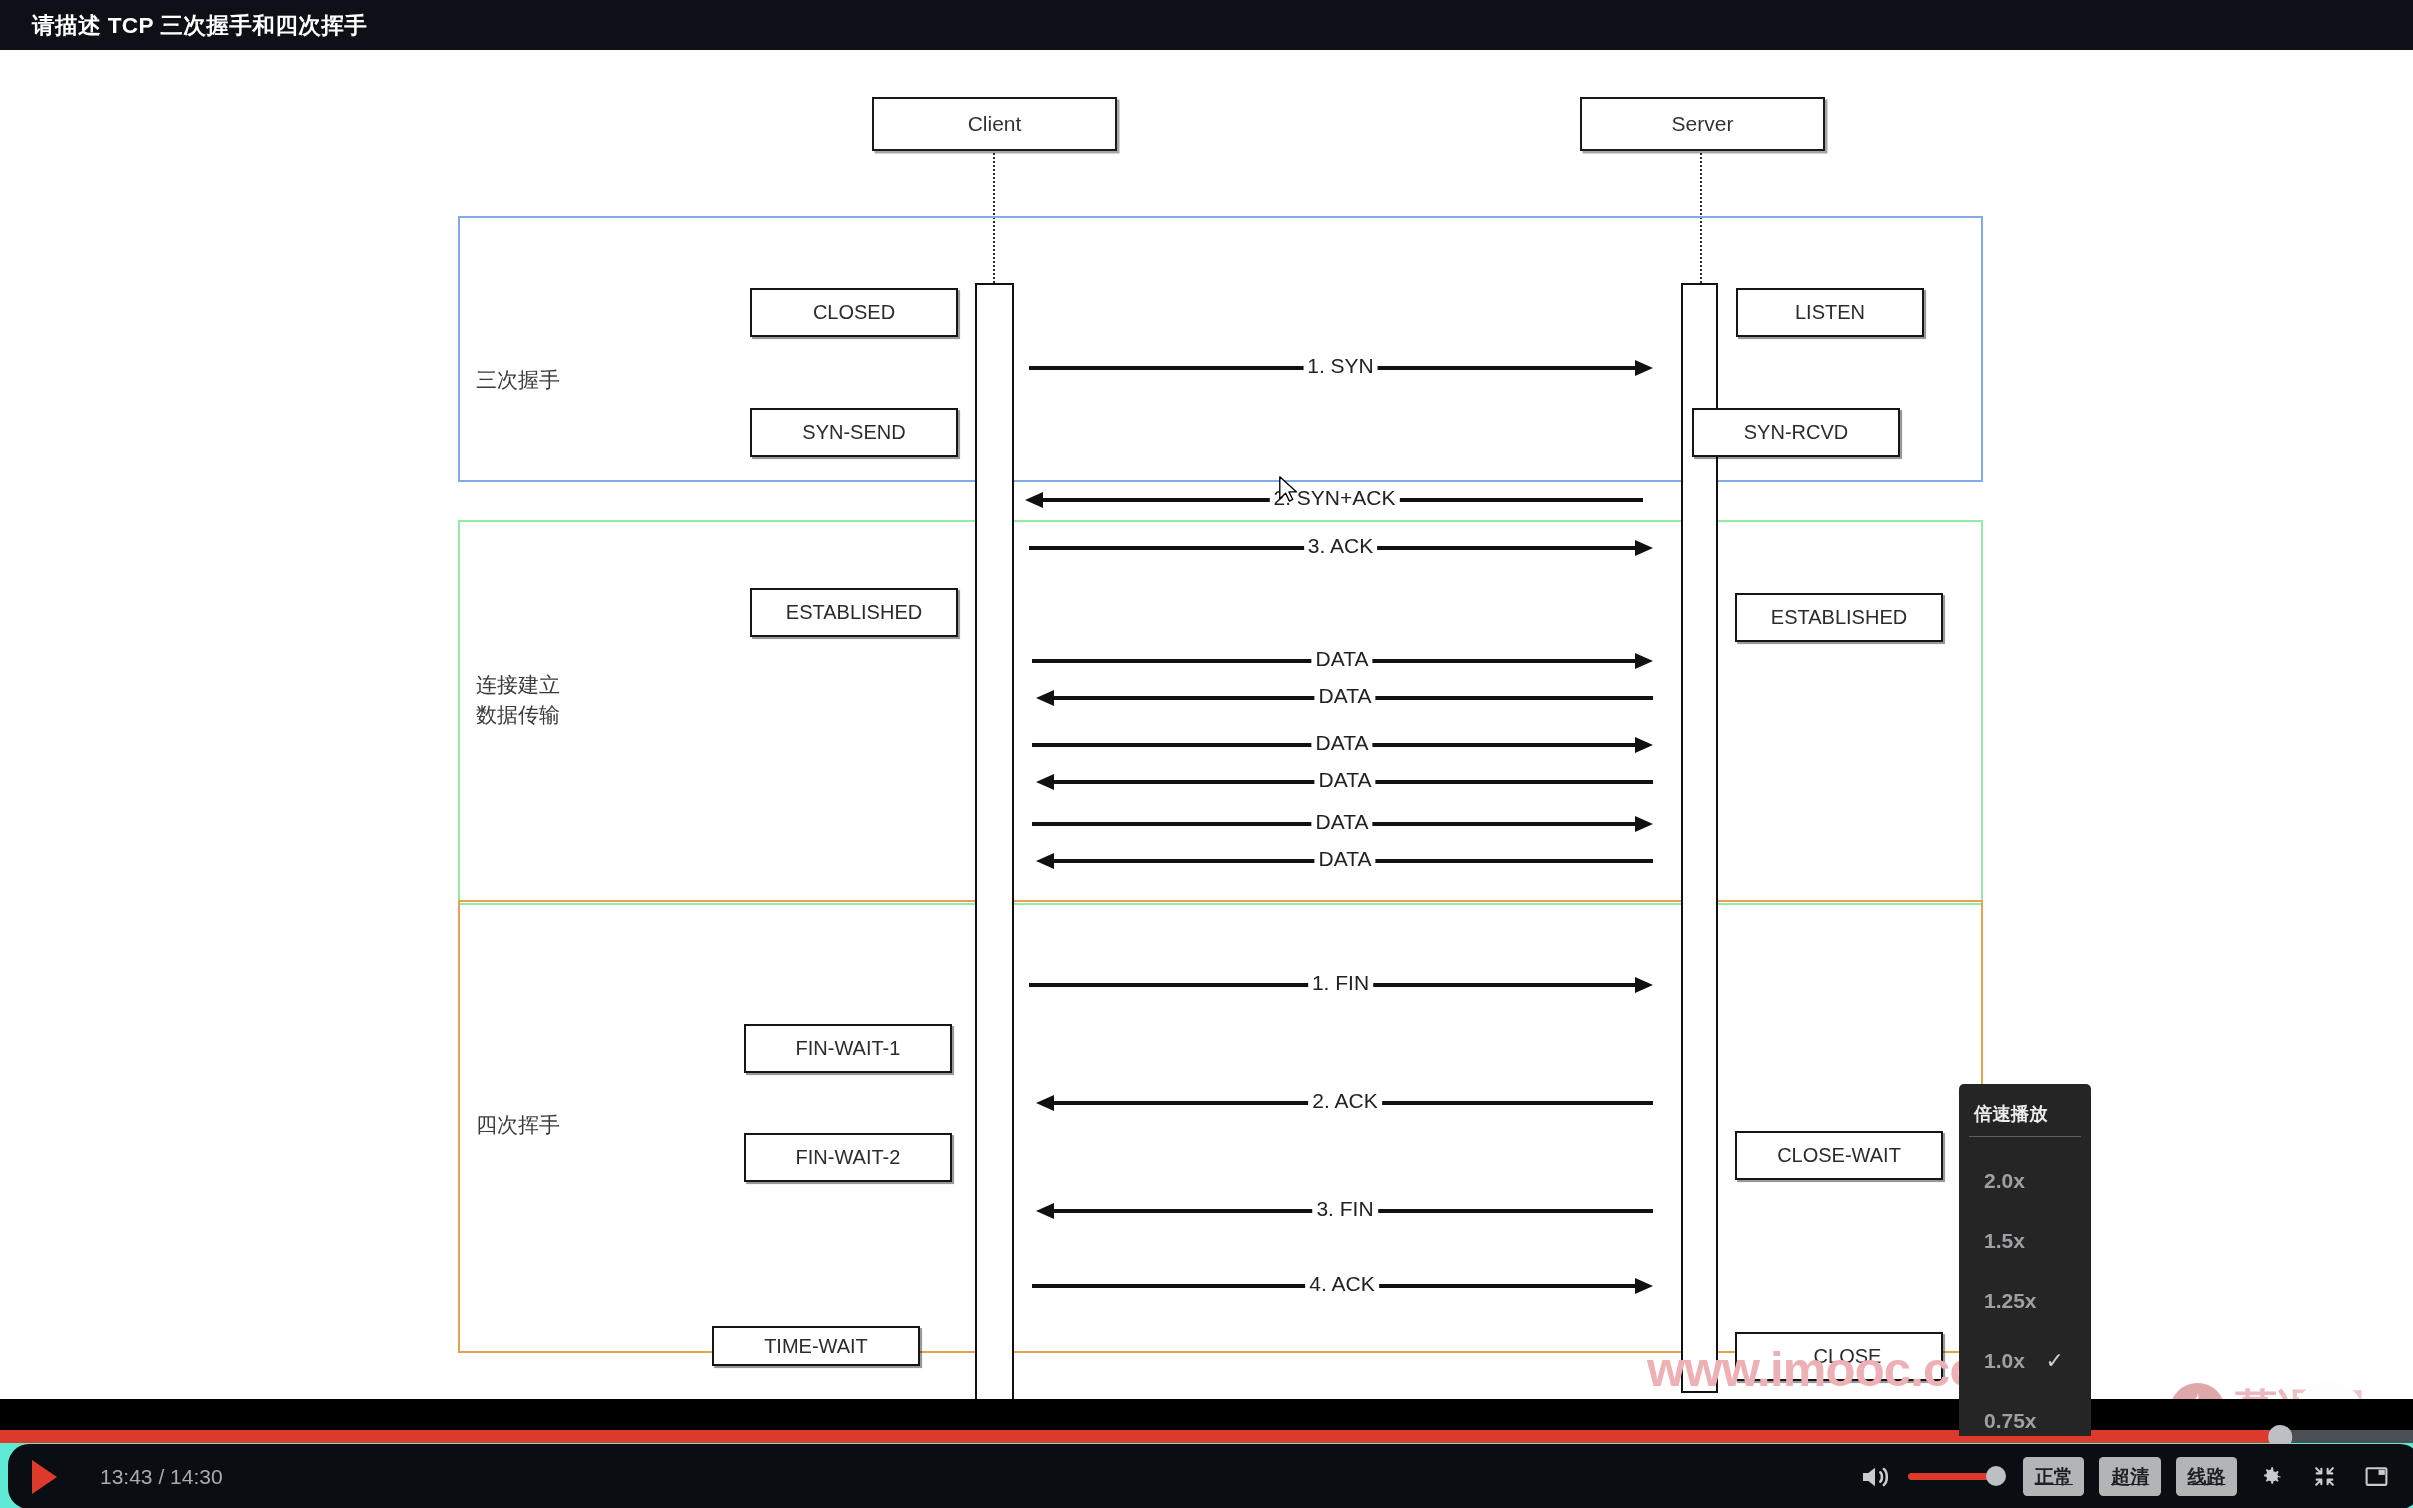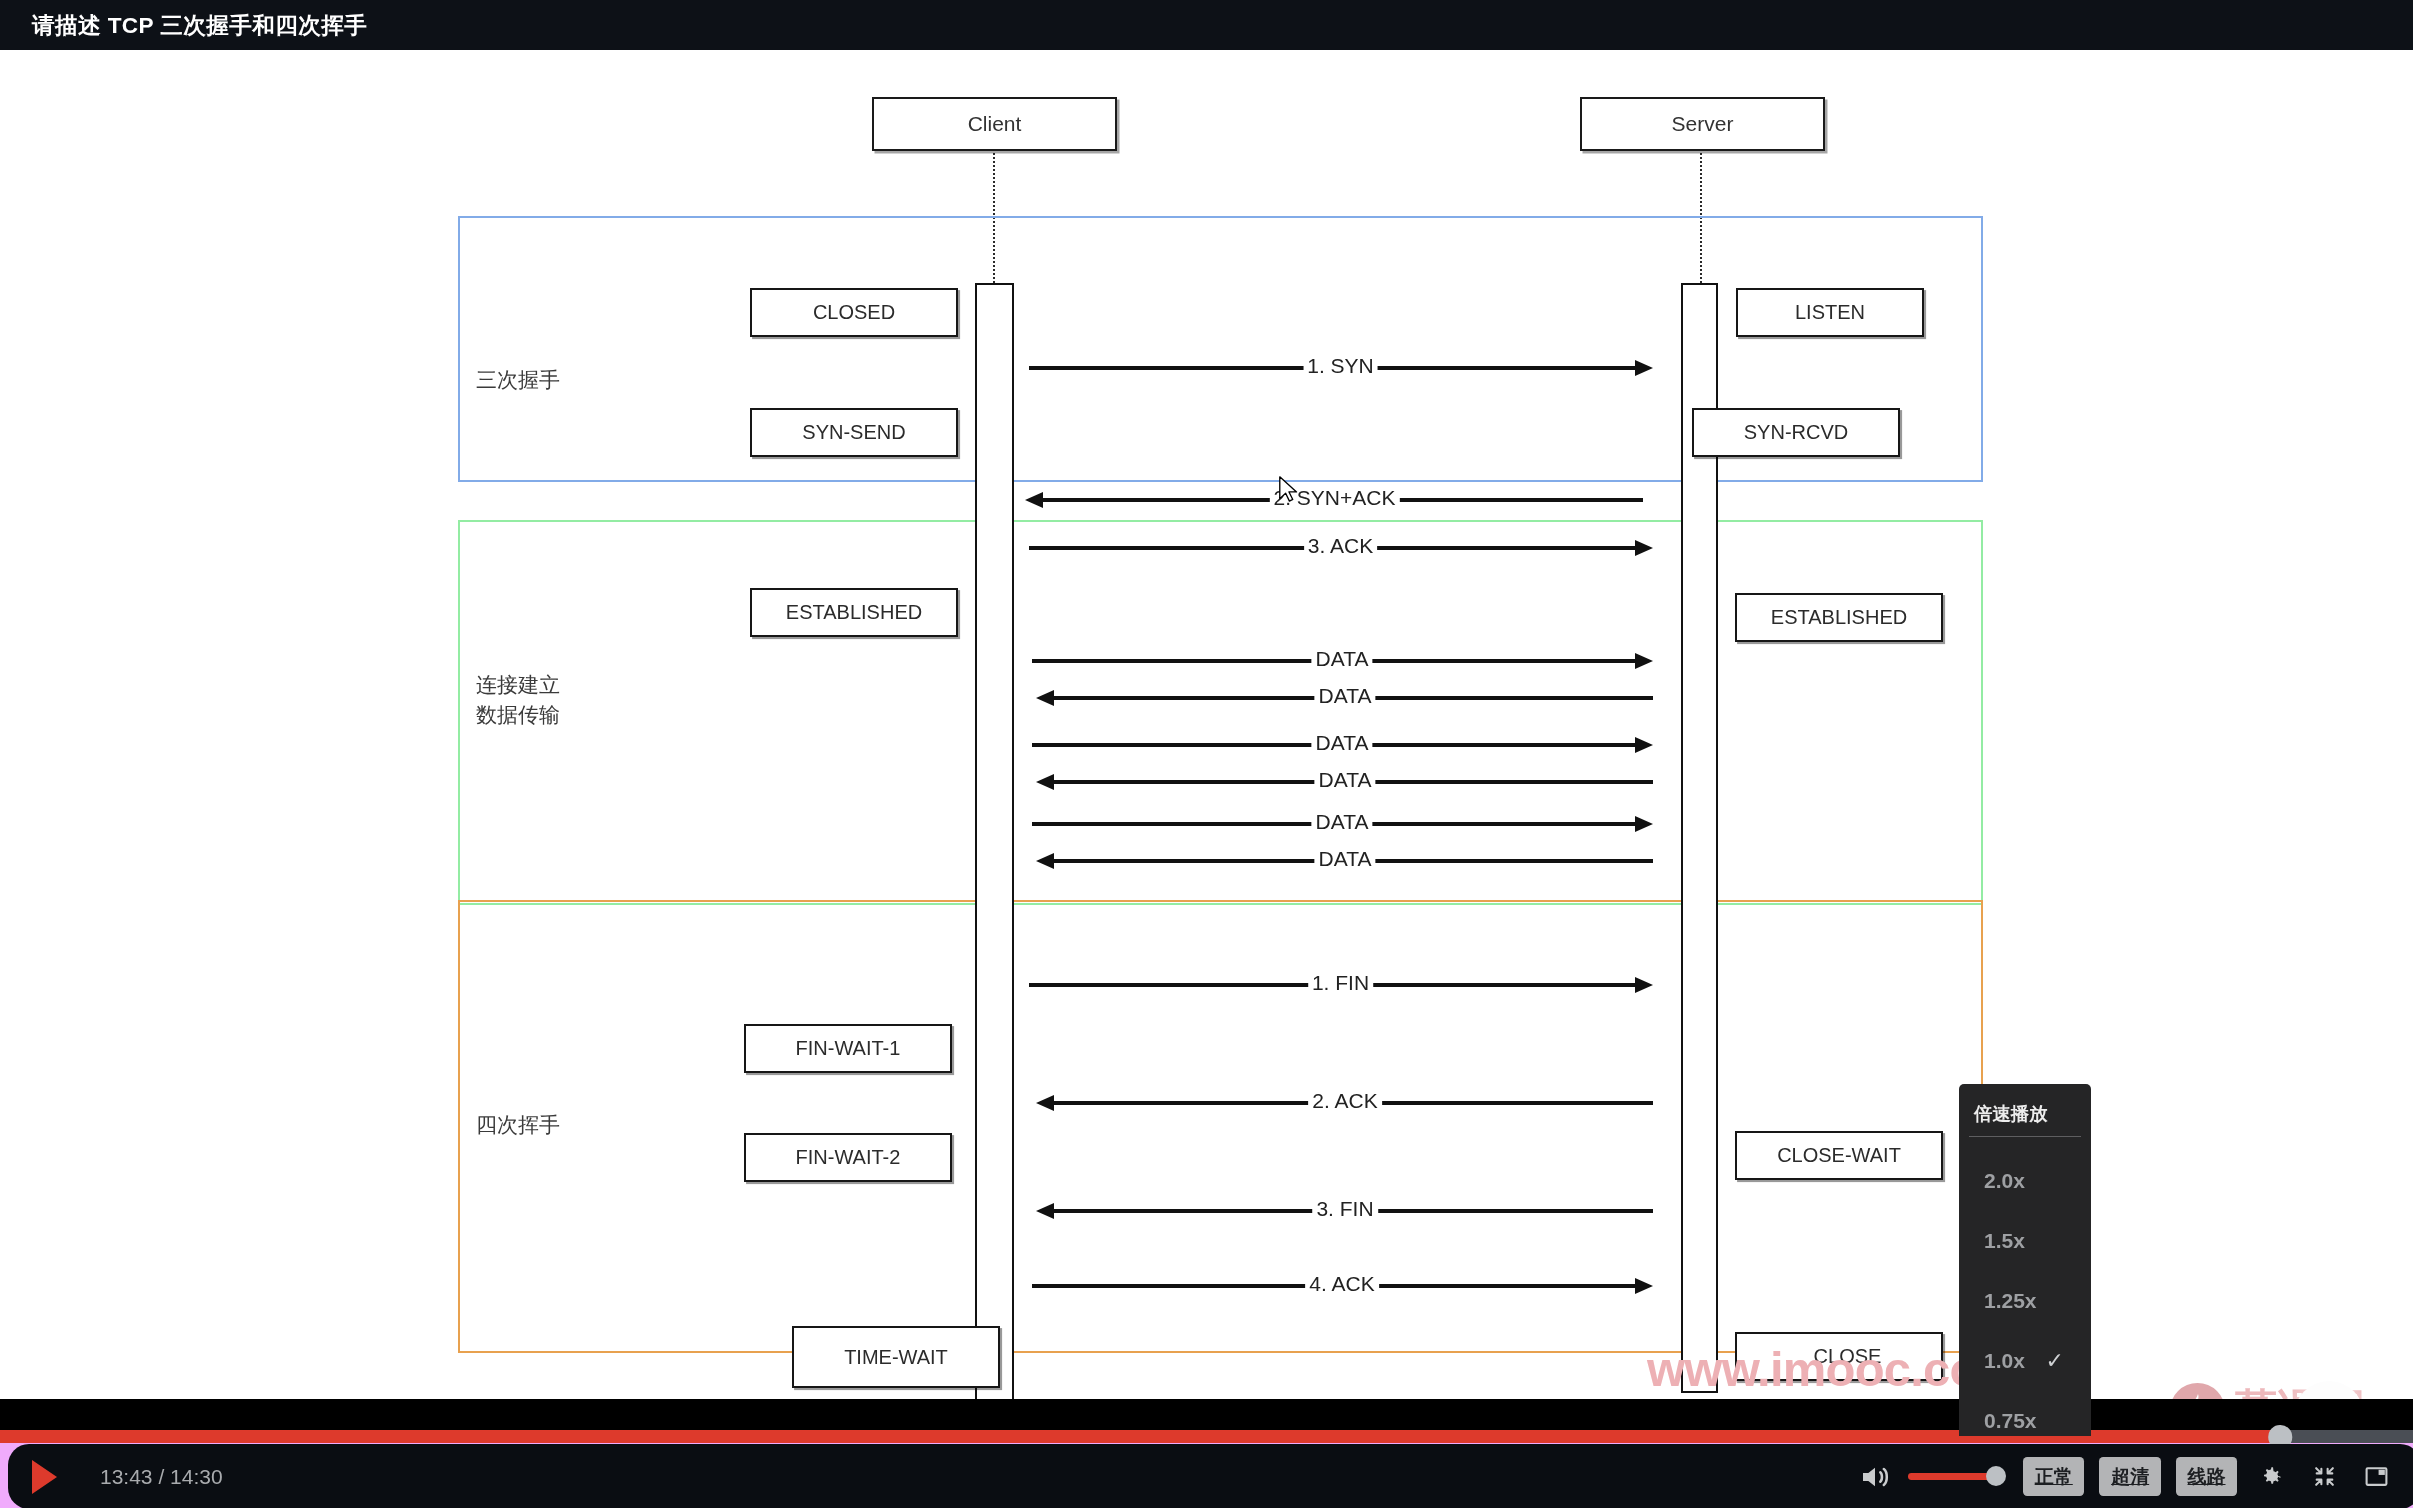--- a/index.html
+++ b/index.html
@@ -5,21 +5,21 @@
   * { box-sizing: border-box; margin: 0; padding: 0; }
   html, body {
     width: 2413px; height: 1508px;
     background: #000;
     font-family: "Liberation Sans", "DejaVu Sans", sans-serif;
     overflow: hidden;
   }
   #app {
     position: relative;
     width: 2413px; height: 1508px;
-    background: #f0abfc;
+    background: #5eead4;
   }
 
   
   .titlebar {
     position: absolute; left: 0; top: 0;
     width: 2413px; height: 50px;
     background: #0d1117;
     display: flex; align-items: center;
   }
   .titlebar .title {
@@ -314,21 +314,21 @@
       </div>
       <div class="state-box" style="left:750px; top:538px; width:208px; height:49px;">
         <span>ESTABLISHED</span>
       </div>
       <div class="state-box" style="left:744px; top:974px; width:208px; height:49px;">
         <span>FIN-WAIT-1</span>
       </div>
       <div class="state-box" style="left:744px; top:1083px; width:208px; height:49px;">
         <span>FIN-WAIT-2</span>
       </div>
-      <div class="state-box" style="left:792px; top:1276px; width:208px; height:62px;">
+      <div class="state-box" style="left:712px; top:1276px; width:208px; height:40px;">
         <span>TIME-WAIT</span>
       </div>
 
       <div class="state-box" style="left:1736px; top:238px; width:188px; height:49px;">
         <span>LISTEN</span>
       </div>
       <div class="state-box" style="left:1692px; top:358px; width:208px; height:49px;">
         <span>SYN-RCVD</span>
       </div>
       <div class="state-box" style="left:1735px; top:543px; width:208px; height:49px;">

